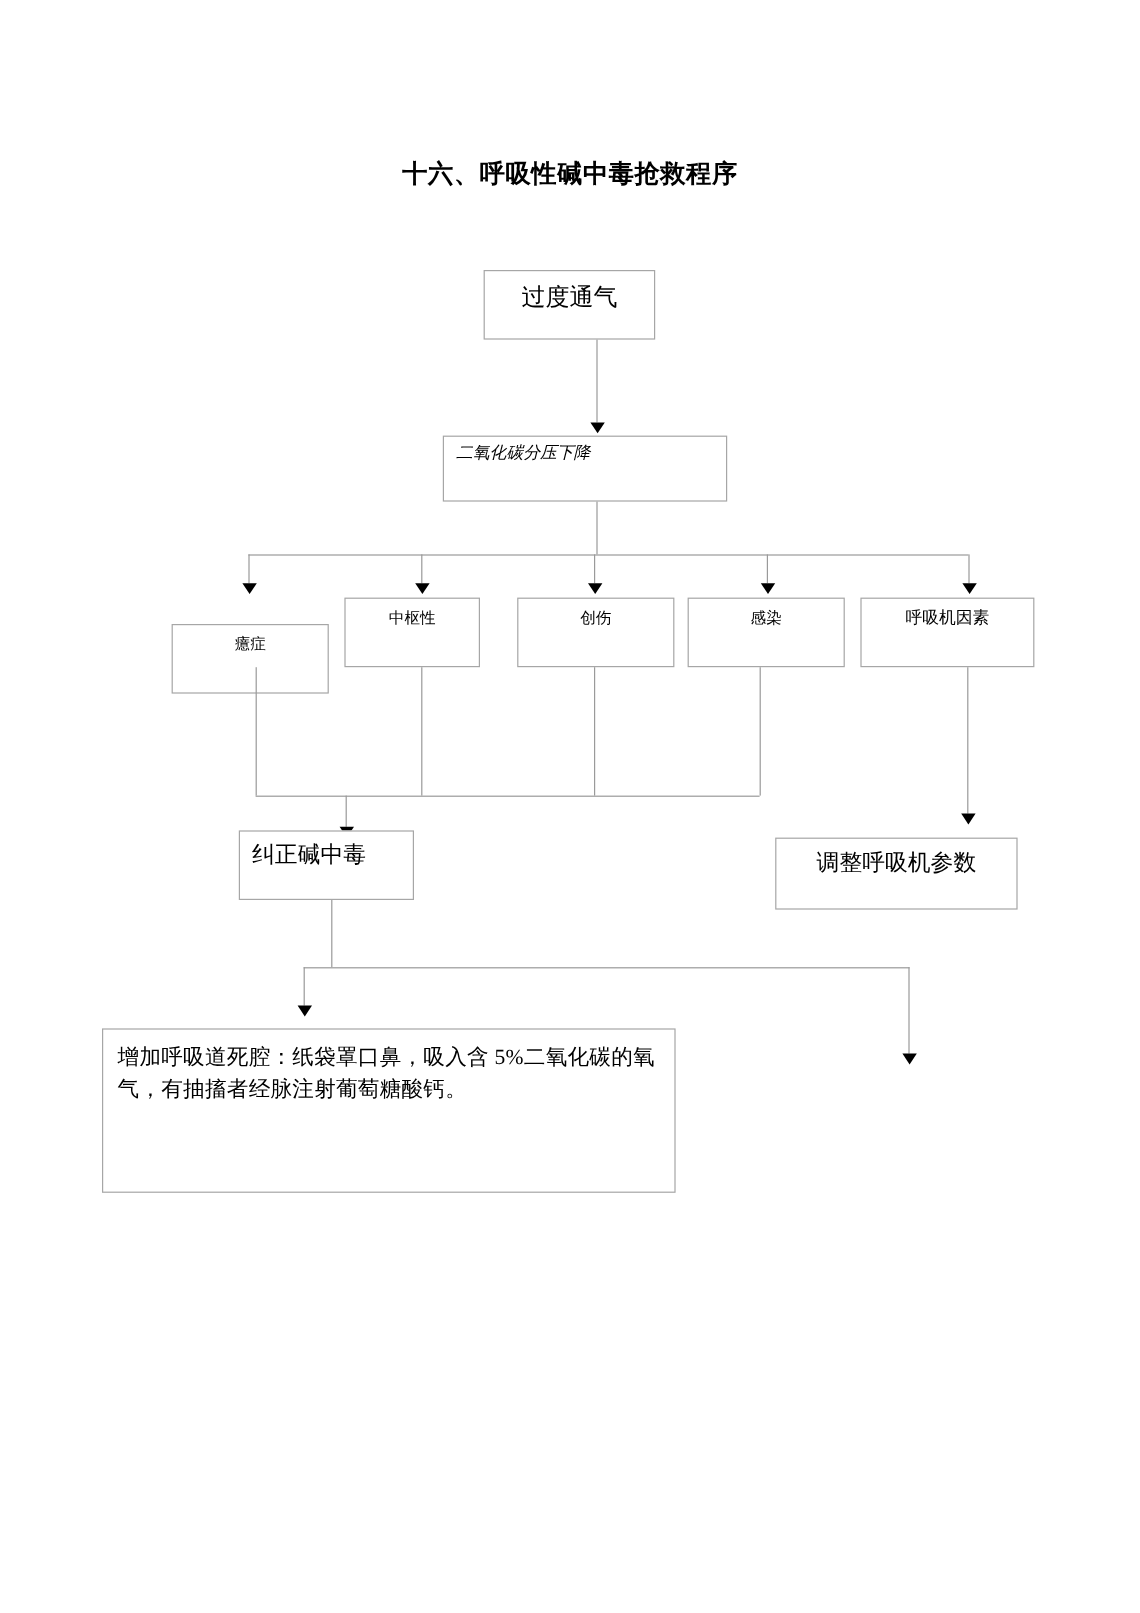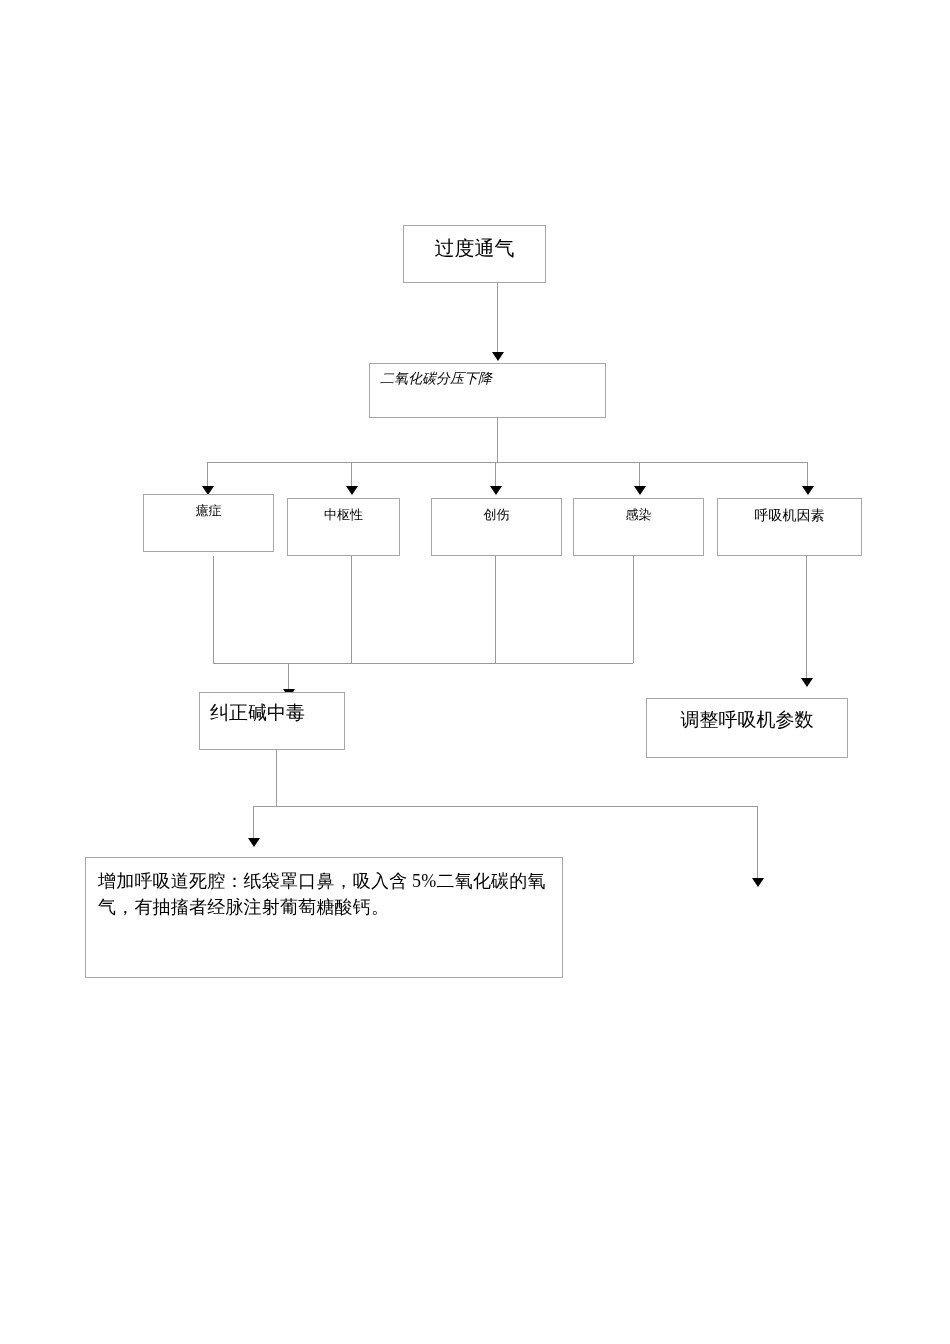--- a/index.html
+++ b/index.html
@@ -70,20 +70,21 @@
     border-left: 6px solid transparent;
     border-right: 6px solid transparent;
     border-top: 9px solid #000000;
   }
 </style>
 </head>
 <body>
 
 <div id="page">
 
+  <div class="title">十六、呼吸性碱中毒抢救程序</div>
 
   <div class="node" style="left:403px; top:225px; width:143px; height:58px;">
     <div class="txt" style="font-size:20px; top:10px;">过度通气</div>
   </div>
 
   <div class="vline" style="left:497px; top:283px; height:69px;"></div>
   <div class="arrow" style="left:492px; top:352px;"></div>
 
   <div class="node left" style="left:369px; top:363px; width:237px; height:55px;">
     <div class="txt" style="font-size:14px; top:6px;font-style:italic;">二氧化碳分压下降</div>
@@ -100,21 +101,21 @@
 
   <div class="vline" style="left:495px; top:462px; height:24px;"></div>
   <div class="arrow" style="left:490px; top:486px;"></div>
 
   <div class="vline" style="left:639px; top:462px; height:24px;"></div>
   <div class="arrow" style="left:634px; top:486px;"></div>
 
   <div class="vline" style="left:807px; top:462px; height:24px;"></div>
   <div class="arrow" style="left:802px; top:486px;"></div>
 
-  <div class="node" style="left:143px; top:494px; width:131px; height:58px;">
+  <div class="node" style="left:143px; top:520px; width:131px; height:58px;">
     <div class="txt" style="font-size:13px; top:8px;">癔症</div>
   </div>
 
   <div class="node" style="left:287px; top:498px; width:113px; height:58px;">
     <div class="txt" style="font-size:13px; top:8px;">中枢性</div>
   </div>
 
   <div class="node" style="left:431px; top:498px; width:131px; height:58px;">
     <div class="txt" style="font-size:13px; top:8px;">创伤</div>
   </div>
@@ -149,18 +150,18 @@
 
   <div class="vline" style="left:276px; top:750px; height:56px;"></div>
   <div class="hline" style="left:253px; top:806px; width:505px;"></div>
 
   <div class="vline" style="left:253px; top:806px; height:32px;"></div>
   <div class="arrow" style="left:248px; top:838px;"></div>
 
   <div class="vline" style="left:757px; top:806px; height:72px;"></div>
   <div class="arrow" style="left:752px; top:878px;"></div>
 
-  <div class="node wraptxt" style="left:85px; top:857px; width:478px; height:121px;">
+  <div class="node wraptxt" style="left:85px; top:857px; width:478px; height:137px;">
     <div class="txt" style="font-size:18px;">增加呼吸道死腔：纸袋罩口鼻，吸入含 5%二氧化碳的氧气，有抽搐者经脉注射葡萄糖酸钙。</div>
   </div>
 
 
 </div>
 
 </body></html>

